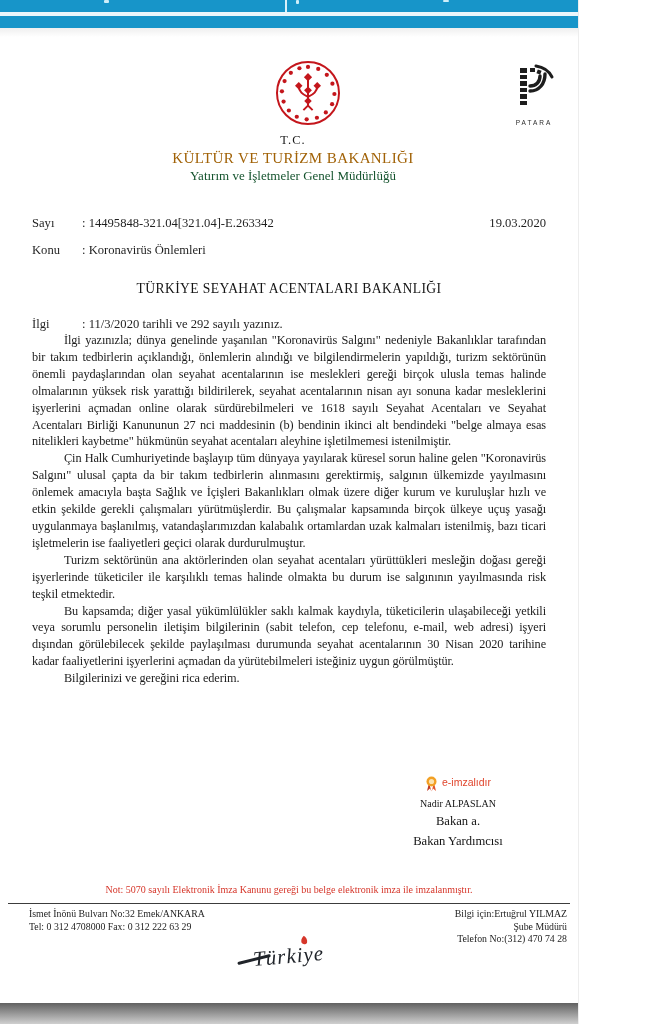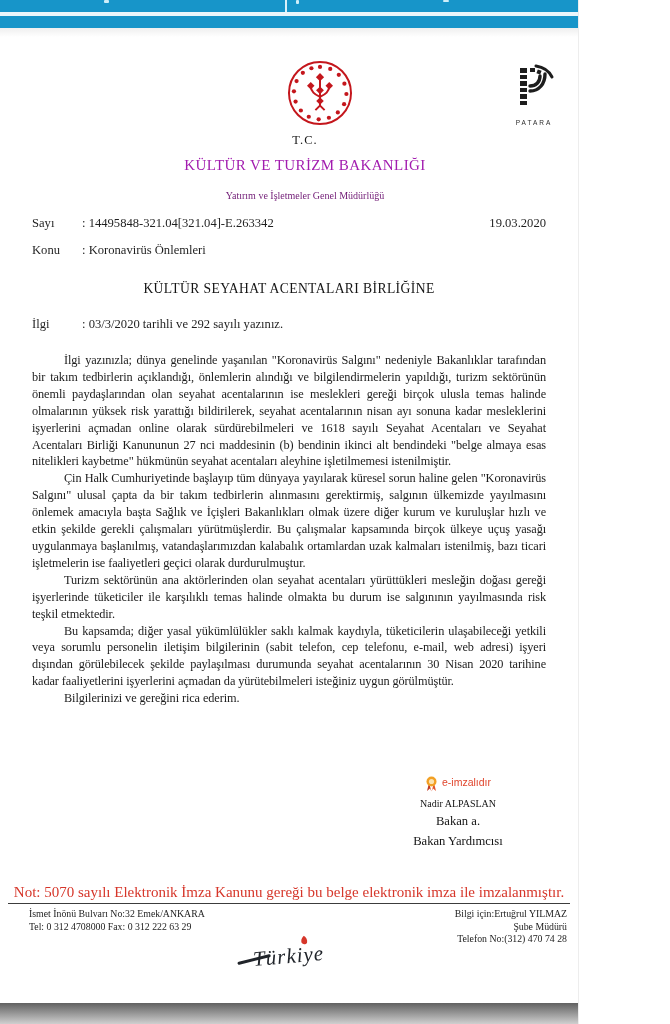--- a/index.html
+++ b/index.html
@@ -17,58 +17,58 @@
   .bar-divider { position:absolute; left:285px; top:0; width:2px; height:12px; background:#d9f1fa; }
   .bar-frag { position:absolute; background:#cfeef9; border-radius:1px; }
   .frag-a { left:104px; top:0; width:5px; height:3px; }
   .frag-b { left:296px; top:0; width:3px; height:4px; }
   .frag-c { left:443px; top:0; width:6px; height:2px; }
 
   .page { position:relative; height:996px; background:#ffffff; }
   .page-top-shade { height:9px; background:linear-gradient(#efefef,#ffffff); }
 
   
-  .letterhead { position:absolute; top:32px; left:16px; width:100%; text-align:center; }
+  .letterhead { position:absolute; top:32px; left:4px; width:100%; text-align:center; }
   .emblem-wrap { display:inline-block; position:relative; left:15px; height:66px; }
   .tc-line { margin-top:3px; font-size:12.5px; letter-spacing:1px; color:#1a1a1a; }
-  .ministry-line { font-size:15px; letter-spacing:.4px; margin-top:9px; color:#a21caf;font-family:Liberation Serif, serif; }
-  .directorate-line { font-size:10px; margin-top:16px; color:#701a75; }
+  .ministry-line { font-size:15px; letter-spacing:.4px; margin-top:2px; color:#a16207;font-family:Liberation Serif, serif; }
+  .directorate-line { font-size:13px; margin-top:1px; color:#14532d; }
 
   .patara { position:absolute; top:34px; right:18px; width:52px; text-align:center; }
   .patara-label { font-family:"Liberation Sans",sans-serif; font-size:6.5px; letter-spacing:2px; color:#2b2b2b; margin-top:1px; }
 
   
   .meta-row { position:absolute; left:32px; font-size:12.6px; display:flex; }
   .meta-label { width:50px; }
   .meta-sayi { top:188px; }
   .meta-konu { top:215px; }
   .meta-date { position:absolute; top:188px; right:32px; font-size:12.6px; }
 
   .recipient { position:absolute; top:253px; left:0; width:100%; text-align:center;
                font-size:13.6px; letter-spacing:.4px; color:#141414; }
 
   .ilgi-row { position:absolute; top:289px; left:32px; font-size:12.6px; display:flex;justify-content:flex-end; }
   .ilgi-row .meta-label { width:50px; }
 
   
-  .body-block { position:absolute; top:324px; left:32px; width:514px; }
+  .body-block { position:absolute; top:304px; left:32px; width:514px; }
   .body-block p { font-size:12.3px; line-height:16.9px; text-align:justify;
                   text-indent:32px; color:#1c1c1c; letter-spacing:-0.1px; }
   .closing { text-align:center; }
 
   
   .signature { position:absolute; top:748px; right:40px; width:160px; text-align:center; }
   .esign-line { display:flex; align-items:flex-start; justify-content:center; gap:4px;
                 font-family:"Liberation Sans",sans-serif; font-size:10.5px; color:#e0452c; }
   .signer-name { margin-top:6px; font-size:10px; color:#141414; }
   .signer-title { margin-top:5px; font-size:12.6px; color:#141414; }
 
   
   .note { position:absolute; top:856px; left:0; width:100%; text-align:center;
-          font-size:15px; color:#d6362a; }
+          font-size:10px; color:#d6362a; }
   .footer-rule { position:absolute; top:875px; left:8px; right:8px; border-top:1.4px solid #3c3c3c; }
   .footer-left { position:absolute; top:880px; left:29px; font-size:9.8px; line-height:12.5px; color:#222; }
   .footer-right { position:absolute; top:880px; right:11px; font-size:9.8px; line-height:12.5px;
                   text-align:right; color:#222;margin-left:22px; }
 
   .brand { position:absolute; top:916px; left:0; width:100%; text-align:center; }
   .brand-inner { display:inline-block; position:relative; transform:rotate(-5deg); }
   .brand-text { font-style:italic; font-size:21px; letter-spacing:1px; color:#20242a; }
   .brand-swash { position:absolute; left:-16px; top:11px; width:34px; height:3px;
                  background:#20242a; transform:rotate(-9deg); border-radius:2px; }
@@ -164,25 +164,25 @@
     <div class="meta-row meta-sayi">
       <span class="meta-label">Sayı</span>
       <span>: 14495848-321.04[321.04]-E.263342</span>
     </div>
     <div class="meta-date">19.03.2020</div>
     <div class="meta-row meta-konu">
       <span class="meta-label">Konu</span>
       <span>: Koronavirüs Önlemleri</span>
     </div>
 
-    <div class="recipient">KÜLTÜR SEYAHAT ACENTALARI BİRLİĞİNE</div>
+    <div class="recipient">TÜRKİYE SEYAHAT ACENTALARI BAKANLIĞI</div>
 
     <div class="ilgi-row">
       <span class="meta-label">İlgi</span>
-      <span>: 03/3/2020 tarihli ve 292 sayılı yazınız.</span>
+      <span>: 11/3/2020 tarihli ve 292 sayılı yazınız.</span>
     </div>
 
     <div class="body-block">
       <p>İlgi yazınızla; dünya genelinde yaşanılan "Koronavirüs Salgını" nedeniyle Bakanlıklar tarafından bir takım tedbirlerin açıklandığı, önlemlerin alındığı ve bilgilendirmelerin yapıldığı, turizm sektörünün önemli paydaşlarından olan seyahat acentalarının ise meslekleri gereği birçok ulusla temas halinde olmalarının yüksek risk yarattığı bildirilerek, seyahat acentalarının nisan ayı sonuna kadar mesleklerini işyerlerini açmadan online olarak sürdürebilmeleri ve 1618 sayılı Seyahat Acentaları ve Seyahat Acentaları Birliği Kanununun 27 nci maddesinin (b) bendinin ikinci alt bendindeki "belge almaya esas nitelikleri kaybetme" hükmünün seyahat acentaları aleyhine işletilmemesi istenilmiştir.</p>
       <p>Çin Halk Cumhuriyetinde başlayıp tüm dünyaya yayılarak küresel sorun haline gelen "Koronavirüs Salgını" ulusal çapta da bir takım tedbirlerin alınmasını gerektirmiş, salgının ülkemizde yayılmasını önlemek amacıyla başta Sağlık ve İçişleri Bakanlıkları olmak üzere diğer kurum ve kuruluşlar hızlı ve etkin şekilde gerekli çalışmaları yürütmüşlerdir. Bu çalışmalar kapsamında birçok ülkeye uçuş yasağı uygulanmaya başlanılmış, vatandaşlarımızdan kalabalık ortamlardan uzak kalmaları istenilmiş, bazı ticari işletmelerin ise faaliyetleri geçici olarak durdurulmuştur.</p>
       <p>Turizm sektörünün ana aktörlerinden olan seyahat acentaları yürüttükleri mesleğin doğası gereği işyerlerinde tüketiciler ile karşılıklı temas halinde olmakta bu durum ise salgınının yayılmasında risk teşkil etmektedir.</p>
       <p>Bu kapsamda; diğer yasal yükümlülükler saklı kalmak kaydıyla, tüketicilerin ulaşabileceği yetkili veya sorumlu personelin iletişim bilgilerinin (sabit telefon, cep telefonu, e-mail, web adresi)  işyeri dışından görülebilecek şekilde paylaşılması durumunda seyahat acentalarının 30 Nisan 2020 tarihine kadar faaliyetlerini işyerlerini açmadan da yürütebilmeleri isteğiniz uygun görülmüştür.</p>
       <p class="closing">Bilgilerinizi ve gereğini rica ederim.</p>
     </div>
 

